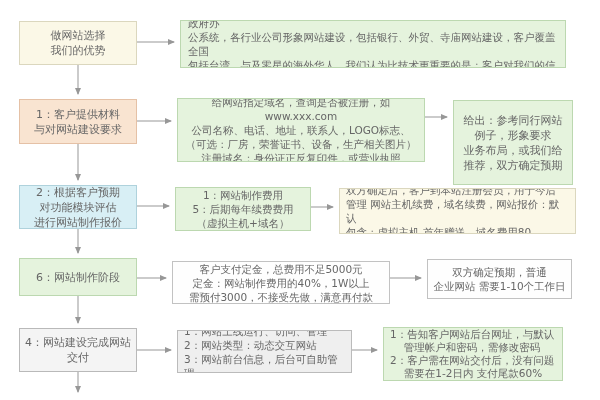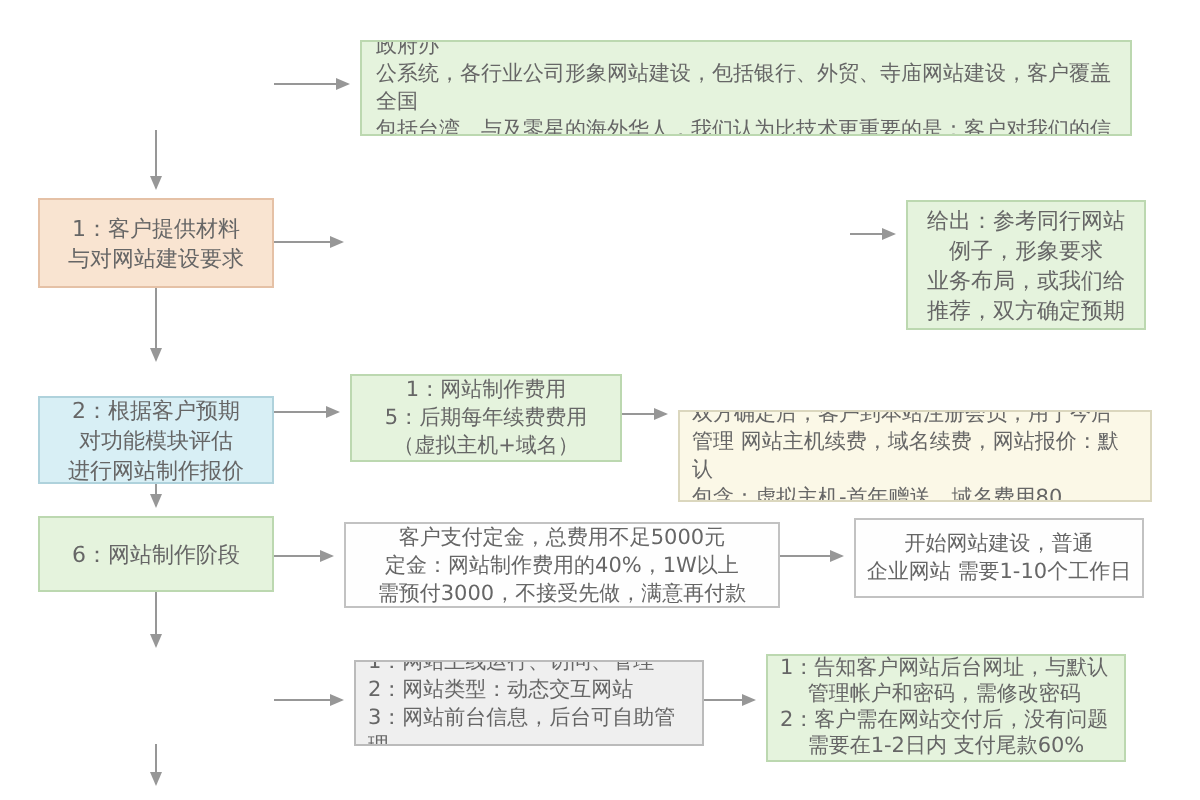--- a/index.html
+++ b/index.html
@@ -23,24 +23,24 @@
   .peach{background:#F9E4D1;border-color:#E5C1A6;}
   .blue{background:#D8EFF5;border-color:#AFD2DC;}
   .white{background:#FEFEFE;border-color:#C2C2C2;}
   .gray{background:#EFEFEF;border-color:#BBBBBB;}
   .graylight{background:#F4F4F4;border-color:#B9B9B9;}
 
   #n-start   {left:19px; top:21px; width:118px;height:44px;}
   #n-advantage{left:180px;top:20px; width:386px;height:48px;padding:2px 7px;}
   #n-step1   {left:19px; top:99px; width:118px;height:45px;}
   #n-step1d  {left:177px;top:98px; width:248px;height:64px;}
-  #n-step1r  {left:453px;top:100px;width:120px;height:65px;}
-  #n-step2   {left:19px; top:198px;width:118px;height:44px;}
+  #n-step1r  {left:453px;top:100px;width:120px;height:85px;}
+  #n-step2   {left:19px; top:185px;width:118px;height:44px;}
   #n-step2d  {left:175px;top:187px;width:136px;height:44px;}
-  #n-step2r  {left:339px;top:205px;width:237px;height:46px;padding:2px 6px;}
+  #n-step2r  {left:339px;top:188px;width:237px;height:46px;padding:2px 6px;}
   #n-step3   {left:19px; top:258px;width:118px;height:38px;}
   #n-step3d  {left:172px;top:261px;width:218px;height:43px;}
   #n-step3r  {left:427px;top:259px;width:145px;height:40px;}
   #n-step4   {left:19px; top:328px;width:118px;height:44px;}
   #n-step4d  {left:177px;top:330px;width:175px;height:43px;padding:2px 6px;}
   #n-step4r  {left:383px;top:327px;width:180px;height:54px;padding:2px 6px;}
 
   #arrows{position:absolute;left:0;top:0;pointer-events:none;}
   .arrow{stroke:#979797;stroke-width:1;}
 </style>
@@ -64,48 +64,56 @@
     <line class="arrow" x1="137" y1="121" x2="171" y2="121" marker-end="url(#ah)"></line>
     <line class="arrow" x1="425" y1="117" x2="447" y2="117" marker-end="url(#ah)"></line>
     <line class="arrow" x1="137" y1="206" x2="169" y2="206" marker-end="url(#ah)"></line>
     <line class="arrow" x1="311" y1="207" x2="333" y2="207" marker-end="url(#ah)"></line>
     <line class="arrow" x1="137" y1="278" x2="166" y2="278" marker-end="url(#ah)"></line>
     <line class="arrow" x1="390" y1="278" x2="421" y2="278" marker-end="url(#ah)"></line>
     <line class="arrow" x1="137" y1="350" x2="171" y2="350" marker-end="url(#ah)"></line>
     <line class="arrow" x1="352" y1="350" x2="377" y2="350" marker-end="url(#ah)"></line>
   </svg>
 
+  <div class="node cream" id="n-start">做网站选择
+我们的优势</div>
   <div class="node green small la" id="n-advantage">2006年开始从事网站建设，近20年的网站建设经验，参与过多个县政府站群，政府办
 公系统，各行业公司形象网站建设，包括银行、外贸、寺庙网站建设，客户覆盖全国
 包括台湾、与及零星的海外华人，我们认为比技术更重要的是：客户对我们的信任。</div>
 
   <div class="node peach" id="n-step1">1：客户提供材料
 与对网站建设要求</div>
+  <div class="node green small" id="n-step1d">给网站指定域名，查询是否被注册，如www.xxx.com
+公司名称、电话、地址，联系人，LOGO标志、
+（可选：厂房，荣誉证书、设备，生产相关图片）
+注册域名：身份证正反复印件，或营业执照</div>
   <div class="node green" id="n-step1r">给出：参考同行网站
 例子，形象要求
 业务布局，或我们给
 推荐，双方确定预期</div>
 
   <div class="node blue" id="n-step2">2：根据客户预期
 对功能模块评估
 进行网站制作报价</div>
   <div class="node green small" id="n-step2d">1：网站制作费用
 5：后期每年续费费用
 （虚拟主机+域名）</div>
   <div class="node cream small la" id="n-step2r">双方确定后，客户到本站注册会员，用于今后
 管理 网站主机续费，域名续费，网站报价：默认
 包含：虚拟主机-首年赠送，域名费用80，</div>
 
   <div class="node green" id="n-step3">6：网站制作阶段</div>
   <div class="node white small" id="n-step3d">客户支付定金，总费用不足5000元
 定金：网站制作费用的40%，1W以上
 需预付3000，不接受先做，满意再付款</div>
-  <div class="node white small" id="n-step3r">开始网站建设，普通
+  <div class="node white small" id="n-step3r">双方确定预期，普通
 企业网站 需要1-10个工作日</div>
 
+  <div class="node graylight" id="n-step4">4：网站建设完成网站
+交付</div>
   <div class="node gray small la" id="n-step4d">1：网站上线运行、访问、管理
 2：网站类型：动态交互网站
 3：网站前台信息，后台可自助管理</div>
   <div class="node green tiny la" id="n-step4r">1：告知客户网站后台网址，与默认
 　 管理帐户和密码，需修改密码
 2：客户需在网站交付后，没有问题
 　 需要在1-2日内 支付尾款60%</div>
 
 </div>
 

